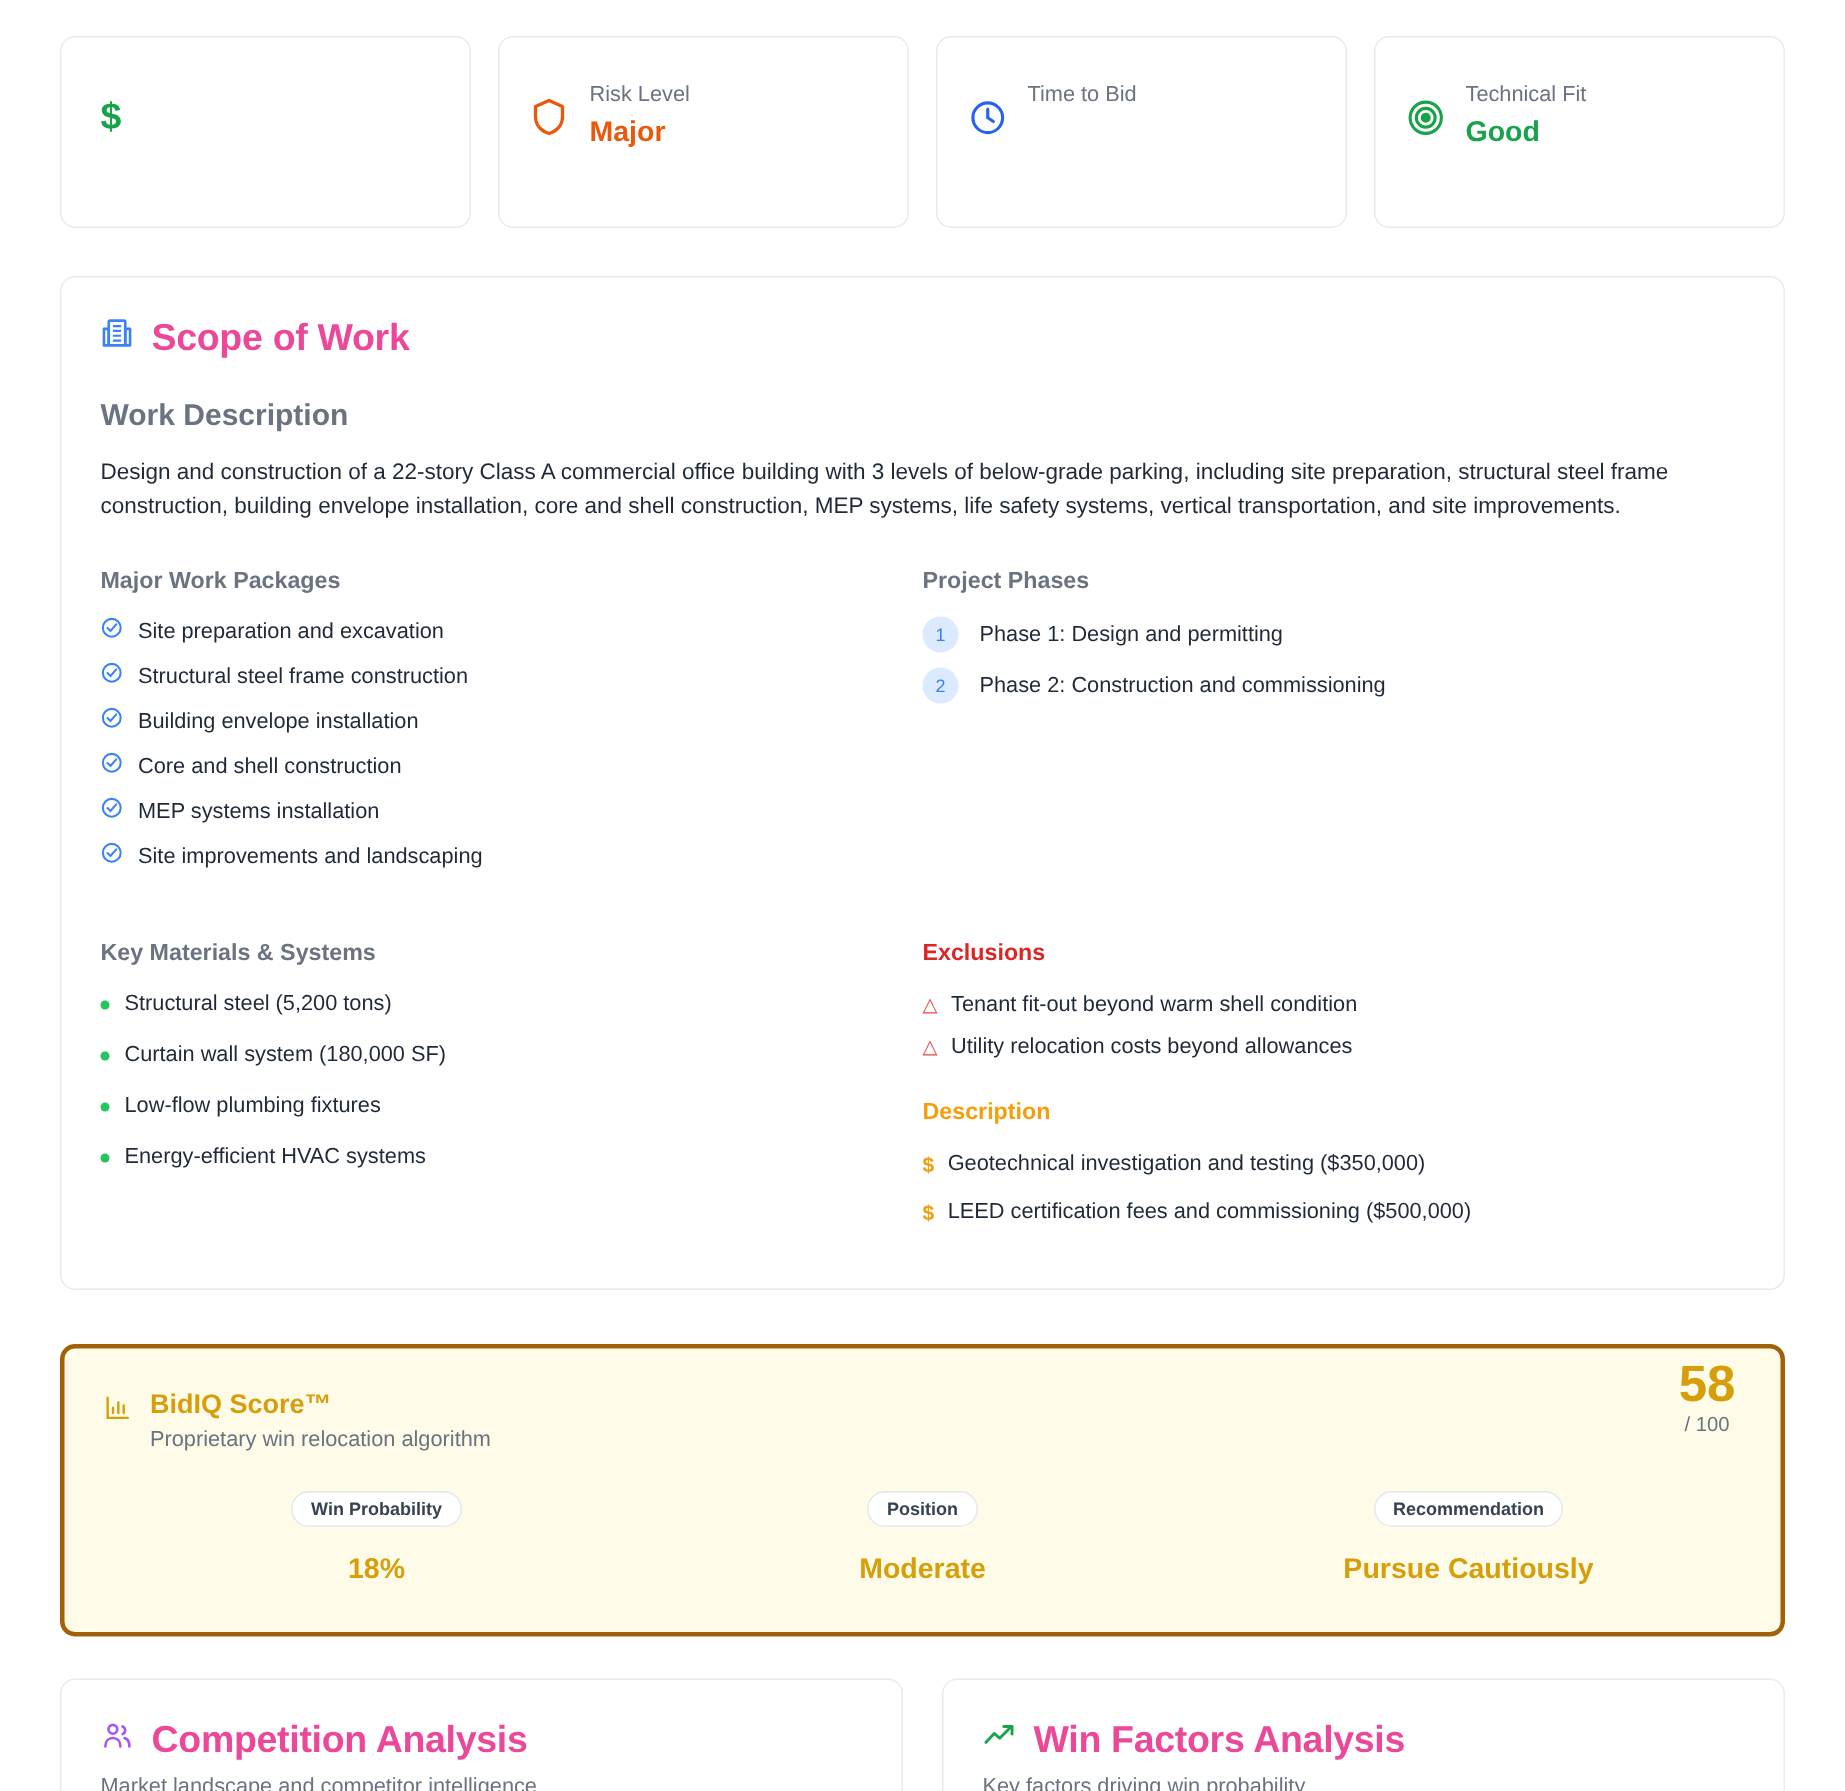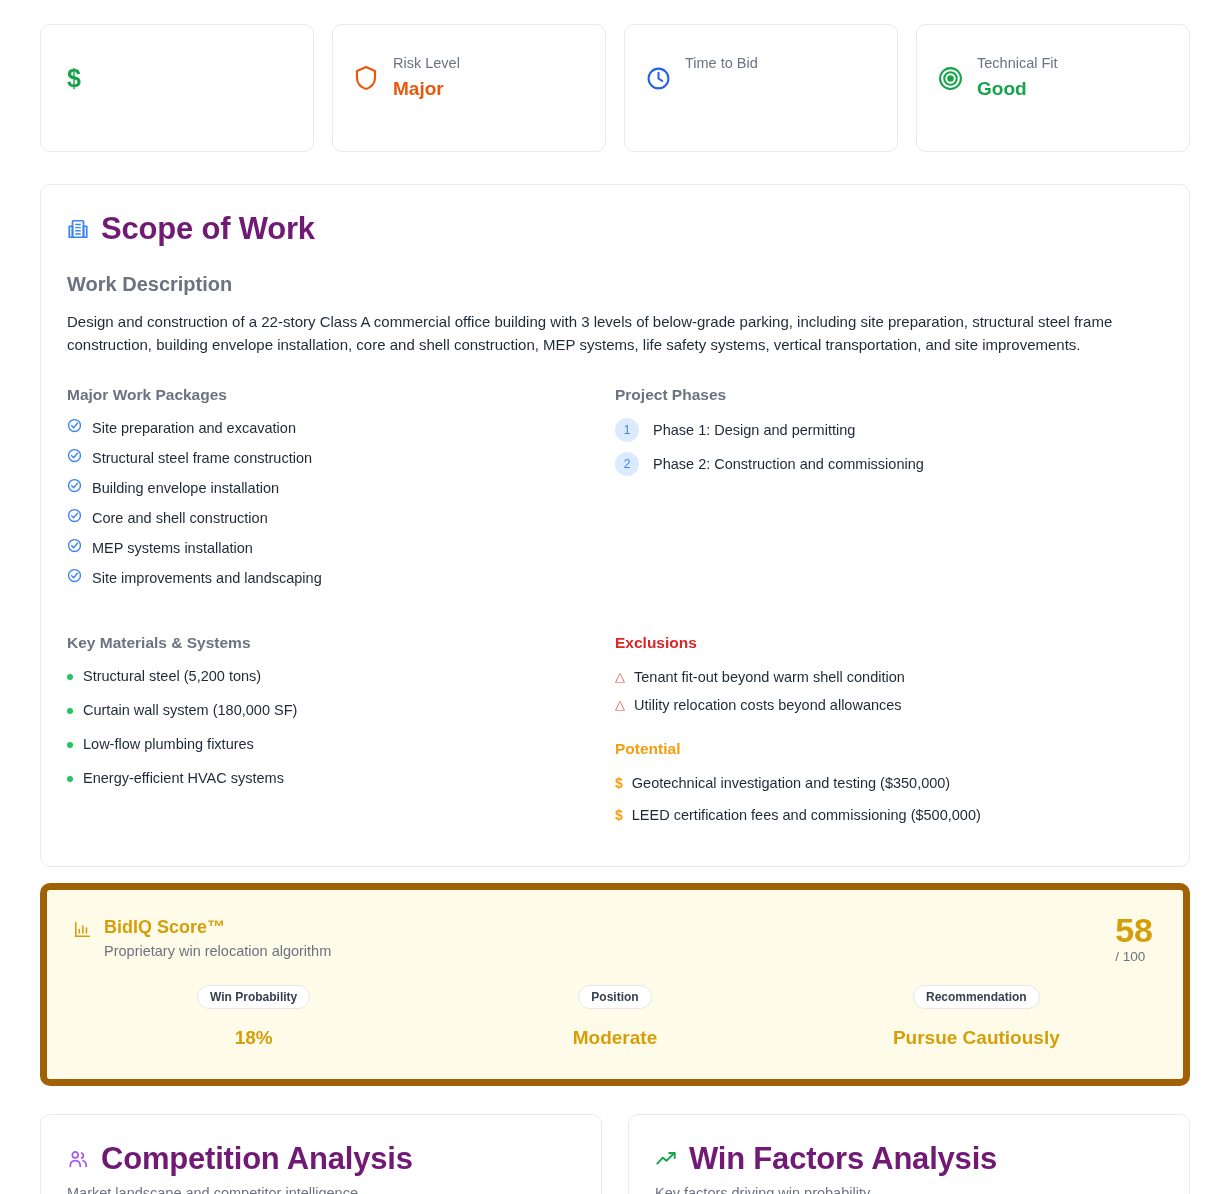--- a/index.html
+++ b/index.html
@@ -39,22 +39,22 @@
   
   .card {
     margin-top: 32px;
     border: 1px solid #e8eaed;
     border-radius: 10px;
     background: #fff;
   }
   .card-pad { padding: 26px 26px 30px 26px; }
 
   .card-title {
-    display: flex; align-items: center; gap: 12px;
-    font-size: 31px; font-weight: 700; color: #701a75;
+    display: flex; gap: 12px;
+    font-size: 25px; font-weight: 700; color: #ec4899;
     letter-spacing: -0.2px;
   }
   .sect-label {
     font-size: 20px; font-weight: 700; color: #6b7280;
     margin-top: 26px; margin-bottom: 14px;
   }
   .body-text { font-size: 15px; line-height: 23px; color: #1f2937; }
 
   .two-col { display: flex; gap: 0; margin-top: 30px; }
   .col-l { width: 548px; }
@@ -77,31 +77,31 @@
 
   .sub-block { margin-top: 36px; }
   .head-red { font-size: 15.5px; font-weight: 700; color: #dc2626; margin-bottom: 14px; }
   .head-amber { font-size: 15.5px; font-weight: 700; color: #f59e0b; margin-bottom: 14px; margin-top: 24px; }
   .li-tight { display: flex; align-items: flex-start; gap: 9px; margin-bottom: 6px; font-size: 14.5px; color: #1f2937; line-height: 22px; }
   .warn { color: #ef4444; font-size: 13px; line-height: 22px; }
   .dollar-sm { color: #f59e0b; font-size: 14px; font-weight: 700; line-height: 22px; }
 
   
   .bidiq {
-    margin-top: 16px;
-    border: 7px solid #a16207;
+    margin-top: 36px;
+    border: 3px solid #a16207;
     background: #fefce8;
     border-radius: 10px;
     padding: 26px 26px 30px 26px;
     position: relative;
   }
   .bidiq-head { display: flex; align-items: flex-start; gap: 12px; }
   .bidiq-title { font-size: 18px; font-weight: 700; color: #d69e0a; line-height: 22px; }
   .bidiq-sub { font-size: 14.5px; color: #6b7280; margin-top: 5px; }
-  .bidiq-score { position: absolute; right: 30px; top: 22px; text-align: left; }
+  .bidiq-score { position: absolute; right: 30px; top: 6px; text-align: center; }
   .bidiq-num { font-size: 34px; font-weight: 700; color: #d69e0a; line-height: 36px; }
   .bidiq-den { font-size: 13.5px; color: #6b7280; margin-top: 1px; }
   .bidiq-metrics { display: flex; margin-top: 26px; }
   .bq-col { flex: 1; text-align: center; }
   .bq-chip {
     display: inline-block; border: 1px solid #e5e7eb; background: #fff;
     border-radius: 999px; padding: 4px 12px;
     font-size: 12px; font-weight: 700; color: #374151;
   }
   .bq-val { font-size: 19px; font-weight: 700; color: #d69e0a; margin-top: 18px; }
@@ -291,21 +291,21 @@
             <li class="li-tight">
               <span class="warn">△</span>
               <span>Tenant fit-out beyond warm shell condition</span>
             </li>
             <li class="li-tight">
               <span class="warn">△</span>
               <span>Utility relocation costs beyond allowances</span>
             </li>
           </ul>
 
-          <div class="head-amber">Potential</div>
+          <div class="head-amber">Description</div>
           <ul>
             <li class="li-tight" style="margin-bottom:10px">
               <span class="dollar-sm">$</span>
               <span>Geotechnical investigation and testing ($350,000)</span>
             </li>
             <li class="li-tight" style="margin-bottom:10px">
               <span class="dollar-sm">$</span>
               <span>LEED certification fees and commissioning ($500,000)</span>
             </li>
           </ul>

